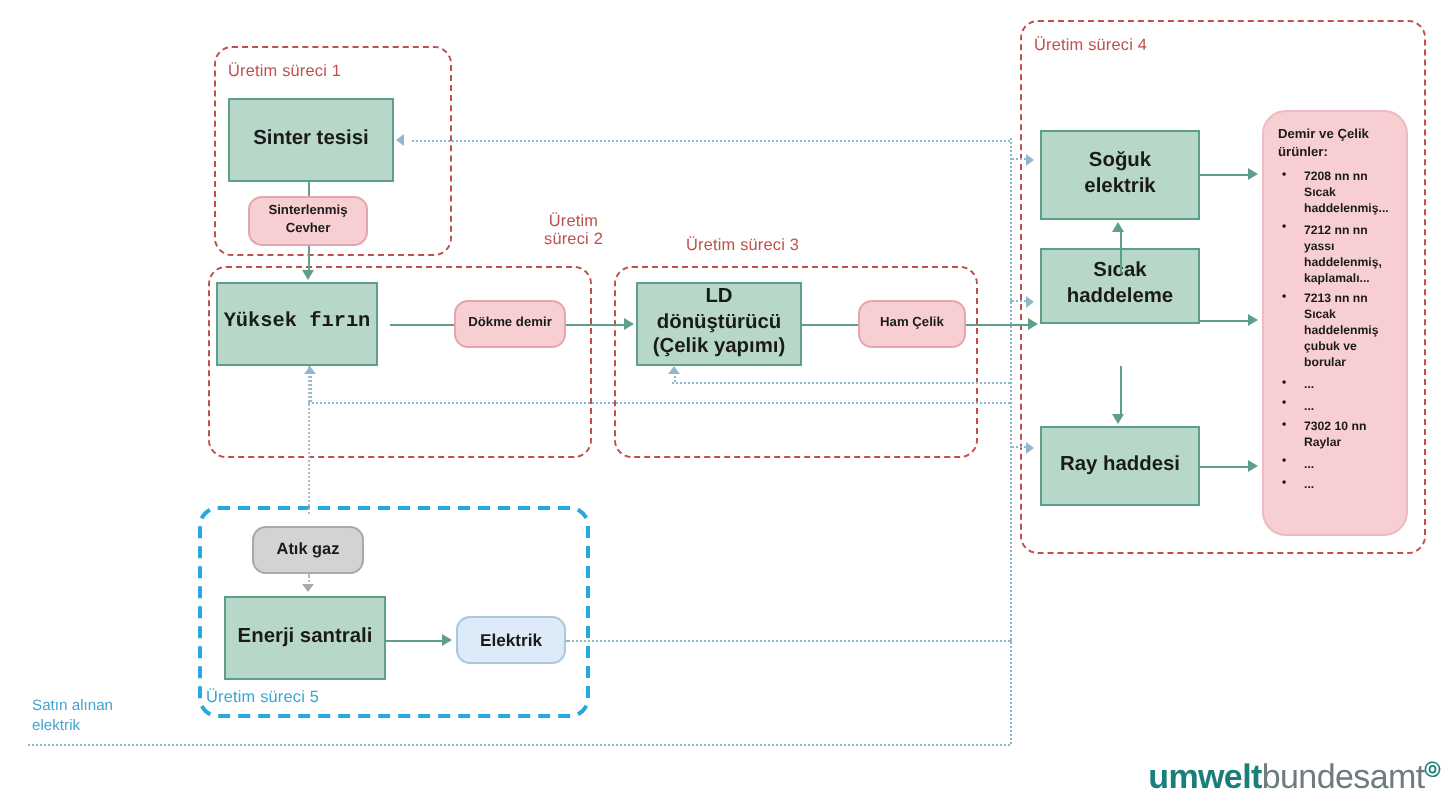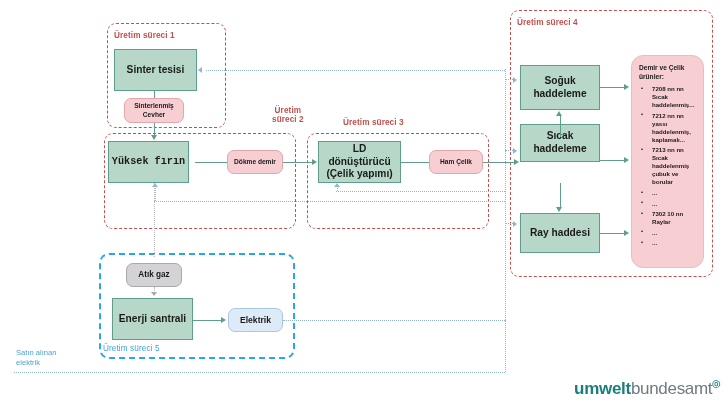--- a/index.html
+++ b/index.html
@@ -26,21 +26,21 @@
     background: transparent;
   }
   .group.blue {
     border: 2px dashed #29a7e1;
     border-radius: 10px;
   }
   .group-label {
     position: absolute;
     color: #c0504d;
     font-size: 8.2px;
-    font-weight: 700;
+    font-weight: 400;
     letter-spacing: .1px;
     line-height: 1.15;
     white-space: pre-line;
   }
   .group-label.blue {
     color: #3aa6d8;
     font-weight: 400;
   }
 
   
@@ -298,21 +298,21 @@
   <div class="pbox" style="left:108px; top:141px; width:81px; height:42px;font-family:Liberation Mono, monospace;">Yüksek fırın</div>
 
   <div class="mbox" style="left:227px; top:150px; width:56px; height:24px;">Dökme demir</div>
 
   <div class="pbox" style="left:318px; top:141px; width:83px; height:42px;">LD dönüştürücü
 (Çelik yapımı)</div>
 
   <div class="mbox" style="left:429px; top:150px; width:54px; height:24px;">Ham Çelik</div>
 
   <div class="pbox" style="left:520px; top:65px; width:80px; height:45px;">Soğuk
-haddeleme</div>
+elektrik</div>
 
   <div class="pbox" style="left:520px; top:124px; width:80px; height:38px;">Sıcak
 haddeleme</div>
 
   <div class="pbox" style="left:520px; top:213px; width:80px; height:40px;">Ray haddesi</div>
 
   <div class="gbox" style="left:126px; top:263px; width:56px; height:24px;">Atık gaz</div>
 
   <div class="pbox" style="left:112px; top:298px; width:81px; height:42px;">Enerji santrali</div>
 

